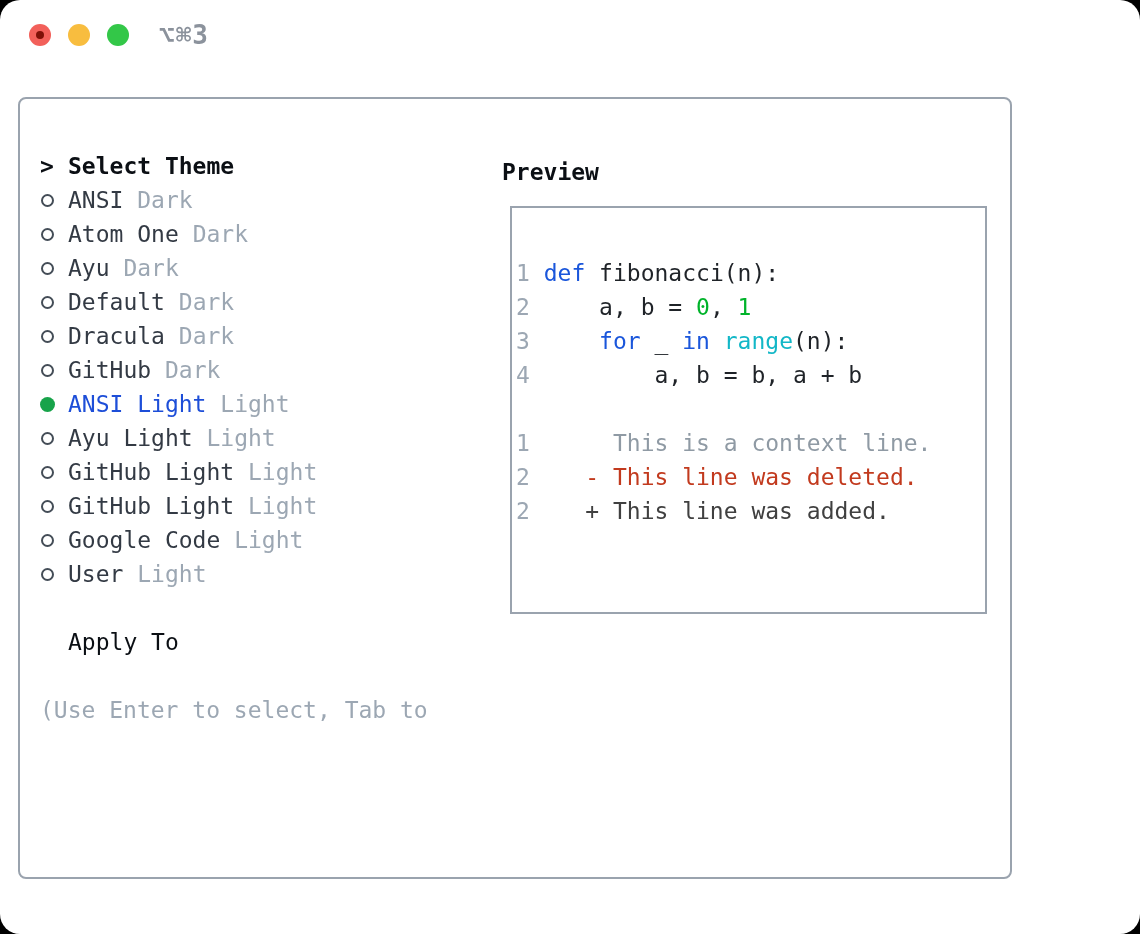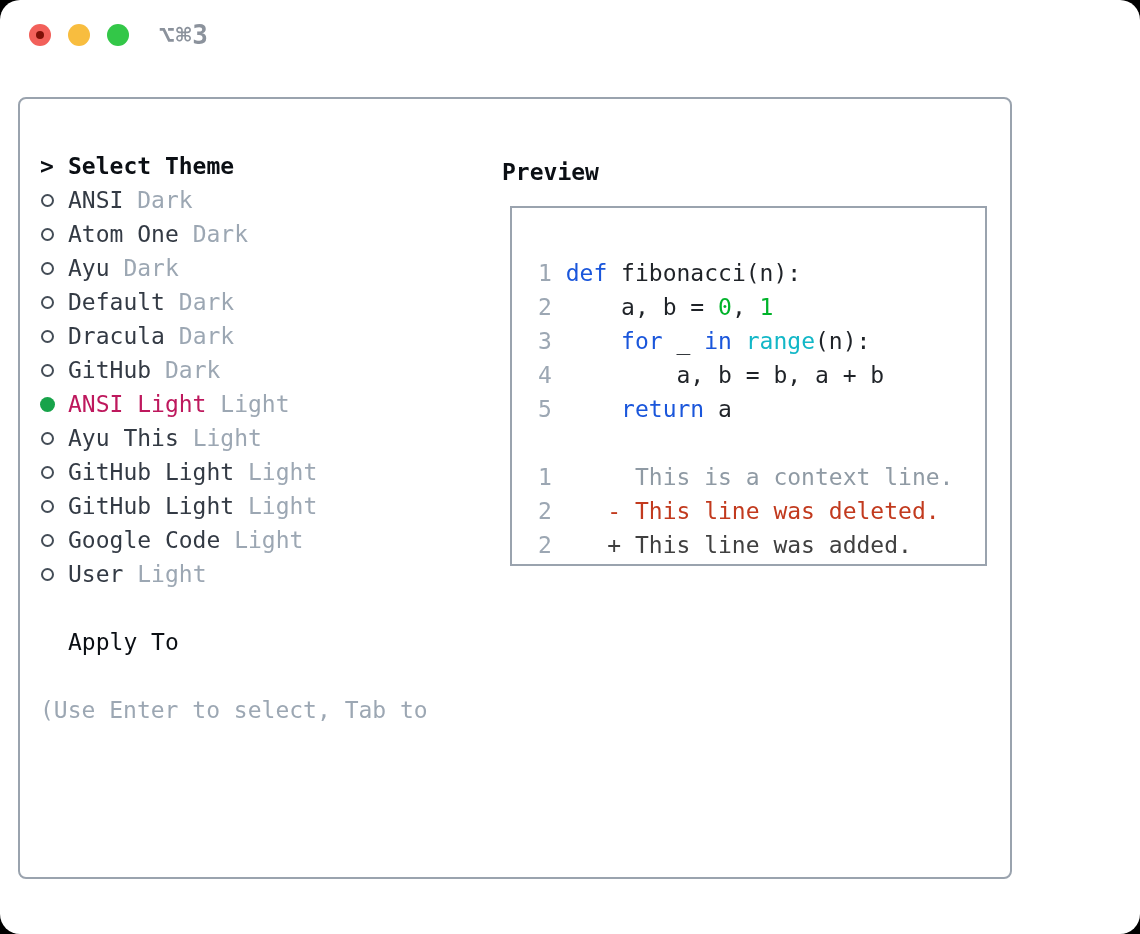--- a/index.html
+++ b/index.html
@@ -51,23 +51,23 @@
   }
   .hdr-label{font-weight:bold;color:#0b0f14;text-align:right;}
   .item-name{color:#333a44;}
   .item-tag{color:#9ca7b3;}
   .apply-label{color:#0b0f14;}
   .hint{color:#9ca7b3;}
   
   .right-col{position:absolute;left:482px;top:56px;}
   .preview-title{font-size:23px;font-weight:bold;color:#0b0f14;height:34px;line-height:34px;}
   .preview-box{
-    margin-top:17px;margin-left:8px;width:477px;height:360px;
+    margin-top:17px;margin-left:8px;width:477px;height:408px;
     border:2px solid #9aa3ae;box-sizing:border-box;background:#fff;
-    padding:48px 0 0 26px;overflow:hidden;
+    padding:48px 0 0 4px;overflow:hidden;
   }
   .pline{
     height:34px;line-height:34px;font-size:23px;white-space:pre;
   }
 </style>
 </head>
 <body>
 
 <div class="window">
 
@@ -87,22 +87,22 @@
         <span class="marker-cell"><span class="prompt">&gt;</span></span>
         <span class="hdr-label">Select Theme</span>
       </div>
       <div id="theme-list">
           <div class="row"><span class="marker-cell"><span class="ring"></span></span><span class="item-name">ANSI</span><span class="item-tag"> Dark</span></div>
           <div class="row"><span class="marker-cell"><span class="ring"></span></span><span class="item-name">Atom One</span><span class="item-tag"> Dark</span></div>
           <div class="row"><span class="marker-cell"><span class="ring"></span></span><span class="item-name">Ayu</span><span class="item-tag"> Dark</span></div>
           <div class="row"><span class="marker-cell"><span class="ring"></span></span><span class="item-name">Default</span><span class="item-tag"> Dark</span></div>
           <div class="row"><span class="marker-cell"><span class="ring"></span></span><span class="item-name">Dracula</span><span class="item-tag"> Dark</span></div>
           <div class="row"><span class="marker-cell"><span class="ring"></span></span><span class="item-name">GitHub</span><span class="item-tag"> Dark</span></div>
-          <div class="row"><span class="marker-cell"><span class="dot" style="background: rgb(23, 163, 74);"></span></span><span class="item-name" style="color: #be185d;">ANSI Light</span><span class="item-tag"> Light</span></div>
-          <div class="row"><span class="marker-cell"><span class="ring"></span></span><span class="item-name">Ayu This</span><span class="item-tag"> Light</span></div>
+          <div class="row"><span class="marker-cell"><span class="dot" style="background: rgb(23, 163, 74);"></span></span><span class="item-name" style="color: #1d4ed8;">ANSI Light</span><span class="item-tag"> Light</span></div>
+          <div class="row"><span class="marker-cell"><span class="ring"></span></span><span class="item-name">Ayu Light</span><span class="item-tag"> Light</span></div>
           <div class="row"><span class="marker-cell"><span class="ring"></span></span><span class="item-name">GitHub Light</span><span class="item-tag"> Light</span></div>
           <div class="row"><span class="marker-cell"><span class="ring"></span></span><span class="item-name">GitHub Light</span><span class="item-tag"> Light</span></div>
           <div class="row"><span class="marker-cell"><span class="ring"></span></span><span class="item-name">Google Code</span><span class="item-tag"> Light</span></div>
           <div class="row"><span class="marker-cell"><span class="ring"></span></span><span class="item-name">User</span><span class="item-tag"> Light</span></div>
         </div>
       <div class="row"></div>
       <div class="row">
         <span class="marker-cell"></span>
         <span class="apply-label">Apply To</span>
       </div>
@@ -110,21 +110,20 @@
       <div class="row hint">(Use Enter to select, Tab to</div>
     </div>
 
     <div class="right-col">
       <div class="preview-title">Preview</div>
       <div class="preview-box" id="preview-box">
           <div class="pline"><span style="color: rgb(156, 167, 179);">1</span><span style="color: rgb(31, 35, 40);"> </span><span style="color: rgb(26, 86, 219);">def</span><span style="color: rgb(31, 35, 40);"> fibonacci(n):</span></div>
           <div class="pline"><span style="color: rgb(156, 167, 179);">2</span><span style="color: rgb(31, 35, 40);">     a, b = </span><span style="color: rgb(0, 179, 42);">0</span><span style="color: rgb(31, 35, 40);">, </span><span style="color: rgb(0, 179, 42);">1</span></div>
           <div class="pline"><span style="color: rgb(156, 167, 179);">3</span><span style="color: rgb(31, 35, 40);">     </span><span style="color: rgb(26, 86, 219);">for</span><span style="color: rgb(31, 35, 40);"> _ </span><span style="color: rgb(26, 86, 219);">in</span><span style="color: rgb(31, 35, 40);"> </span><span style="color: rgb(18, 183, 199);">range</span><span style="color: rgb(31, 35, 40);">(n):</span></div>
           <div class="pline"><span style="color: rgb(156, 167, 179);">4</span><span style="color: rgb(31, 35, 40);">         a, b = b, a + b</span></div>
-          <div class="pline"><span style="color: rgb(156, 167, 179);">5</span><span style="color: rgb(31, 35, 40);">     </span><span style="color: rgb(26, 86, 219);">return</span><span style="color: rgb(31, 35, 40);"> a</span></div>
           <div class="pline"><span style="color: rgb(156, 167, 179);"></span></div>
           <div class="pline"><span style="color: rgb(156, 167, 179);">1</span><span style="color: rgb(143, 154, 164);">      This is a context line.</span></div>
           <div class="pline"><span style="color: rgb(156, 167, 179);">2</span><span style="color: rgb(194, 58, 30);">    - This line was deleted.</span></div>
           <div class="pline"><span style="color: rgb(156, 167, 179);">2</span><span style="color: #404040;">    + This line was added.</span></div>
         </div>
     </div>
 
   </div>
 </div>
 

